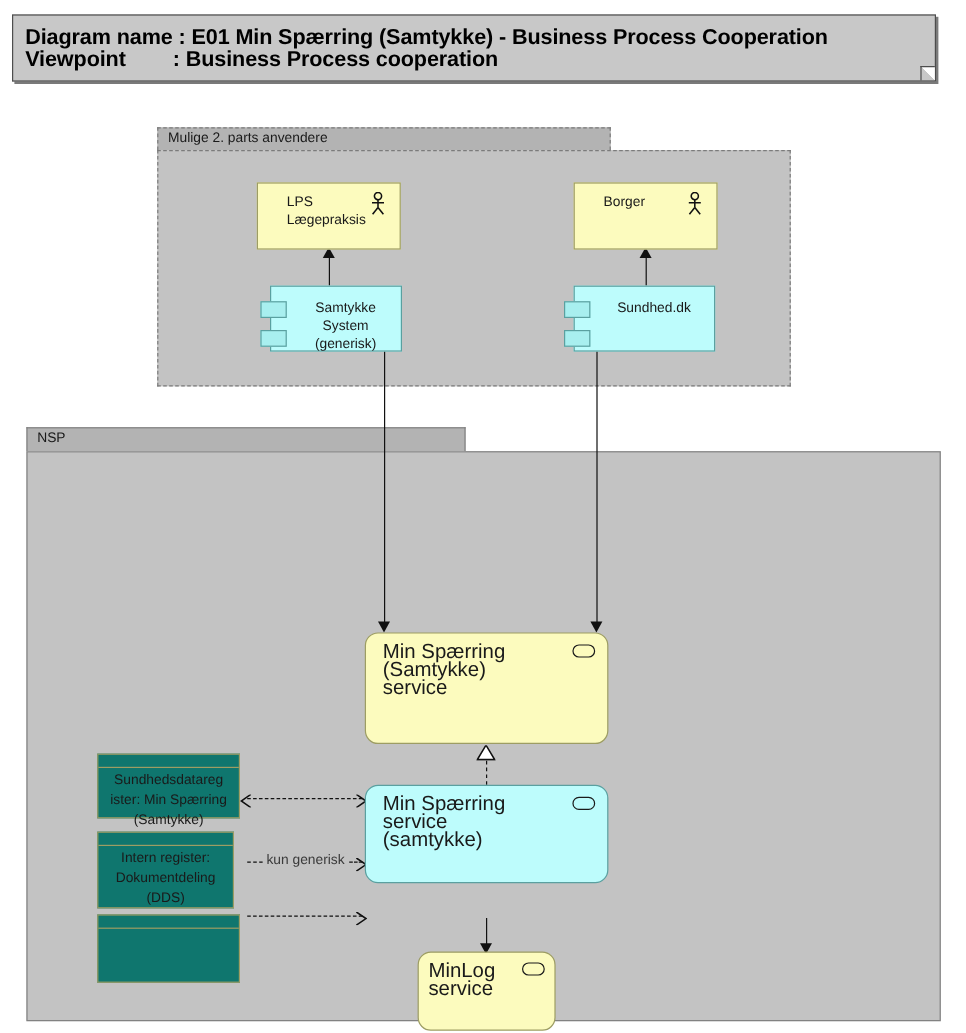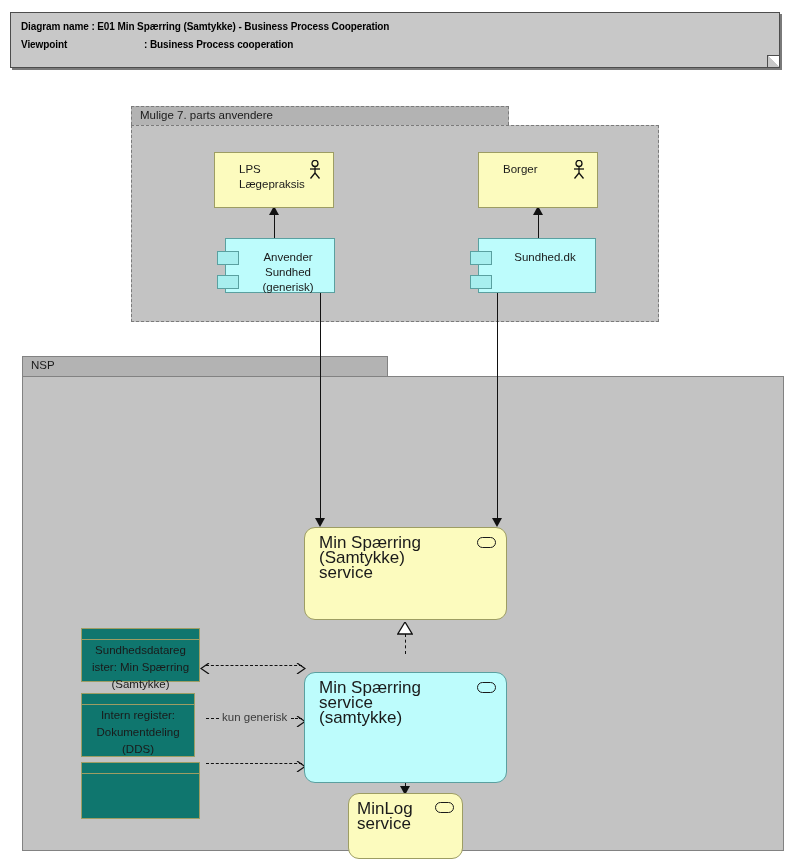--- a/index.html
+++ b/index.html
@@ -4,21 +4,21 @@
 <style>
   html,body{margin:0;padding:0;background:#ffffff;}
   body{width:805px;height:861px;position:relative;overflow:hidden;
        font-family:"Liberation Sans","DejaVu Sans",sans-serif;
        -webkit-font-smoothing:antialiased;}
 
   
   #title-block{position:absolute;left:10px;top:12px;width:770px;height:56px;
       background:#c8c8c8;border:1px solid #4d4d4d;box-sizing:border-box;
       box-shadow:2px 2px 0 #7a7a7a;}
-  #title-block .line{font-size:10px;font-weight:bold;color:#000;
+  #title-block .line{font-size:18px;font-weight:bold;color:#000;
       position:absolute;white-space:nowrap;letter-spacing:-0.1px;}
   #t-l1{left:10px;top:8px;}
   #t-l2-key{left:10px;top:26px;}
   #t-l2-val{left:133px;top:26px;}
   #title-fold{position:absolute;right:0;bottom:0;width:12px;height:12px;
       background:linear-gradient(225deg,#ffffff 0 50%,transparent 50%);
       border-left:1px solid #4d4d4d;border-top:1px solid #4d4d4d;box-sizing:border-box;}
 
   
   .group{position:absolute;box-sizing:border-box;}
@@ -86,21 +86,21 @@
 
 <div id="title-block">
   <div class="line" id="t-l1">Diagram name : E01 Min Spærring (Samtykke) - Business Process Cooperation</div>
   <div class="line" id="t-l2-key">Viewpoint</div>
   <div class="line" id="t-l2-val">: Business Process cooperation</div>
   <div id="title-fold"></div>
 </div>
 
 <div class="group" id="group-third-party">
   <div class="g-body"></div>
-  <div class="g-tab">Mulige 7. parts anvendere</div>
+  <div class="g-tab">Mulige 2. parts anvendere</div>
 </div>
 
 <div class="group" id="group-nsp">
   <div class="g-body"></div>
   <div class="g-tab">NSP</div>
 </div>
 
 <div class="vline" style="left:274px;top:212px;height:26px;"></div>
 <div class="arrow-up" style="left:269px;top:206px;"></div>
 
@@ -179,42 +179,42 @@
       <line x1="8" y1="13" x2="3.5" y2="18.5" stroke="#111" stroke-width="1.3"></line>
       <line x1="8" y1="13" x2="12.5" y2="18.5" stroke="#111" stroke-width="1.3"></line>
     </svg>
   </div>
 </div>
 
 <div class="node component" style="left:225px;top:238px;width:110px;height:55px;">
   <div class="tab t1"></div>
   <div class="tab t2"></div>
   <div class="lbl">
-    <div>Anvender Sundhed</div>
+    <div>Samtykke System</div>
     <div>(generisk)</div>
   </div>
 </div>
 
 <div class="node component" style="left:478px;top:238px;width:118px;height:55px;">
   <div class="tab t1"></div>
   <div class="tab t2"></div>
   <div class="lbl">
     <div>Sundhed.dk</div>
   </div>
 </div>
 
 <div class="node service yellow" style="left:304px;top:527px;width:203px;height:93px;">
   <div class="lbl">
     <div>Min Spærring (Samtykke)</div>
     <div>service</div>
   </div>
   <div class="svc-icon"></div>
 </div>
 
-<div class="node service cyan" style="left:304px;top:672px;width:203px;height:111px;">
+<div class="node service cyan" style="left:304px;top:654px;width:203px;height:82px;">
   <div class="lbl">
     <div>Min Spærring service</div>
     <div>(samtykke)</div>
   </div>
   <div class="svc-icon"></div>
 </div>
 
 <div class="node service yellow" style="left:348px;top:793px;width:115px;height:66px;">
   <div class="lbl" style="left:8px;right:26px;">
     <div>MinLog</div>

